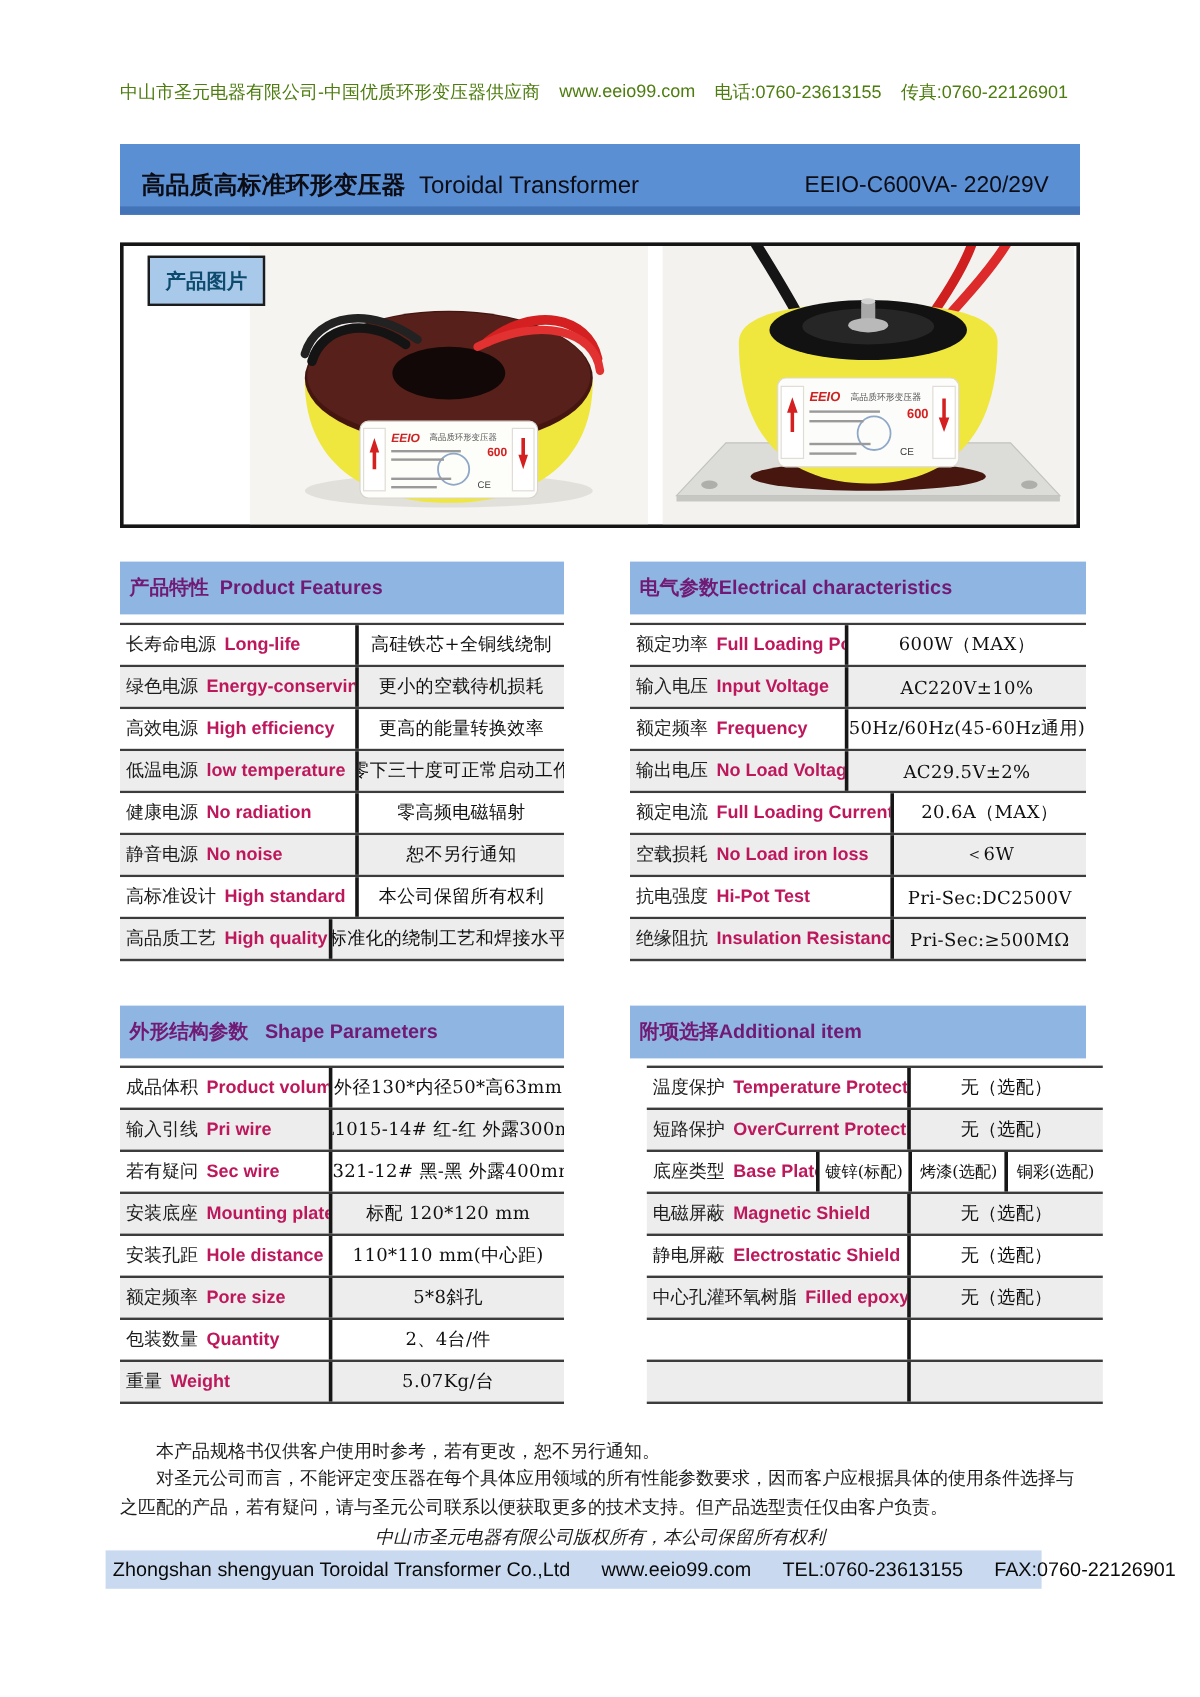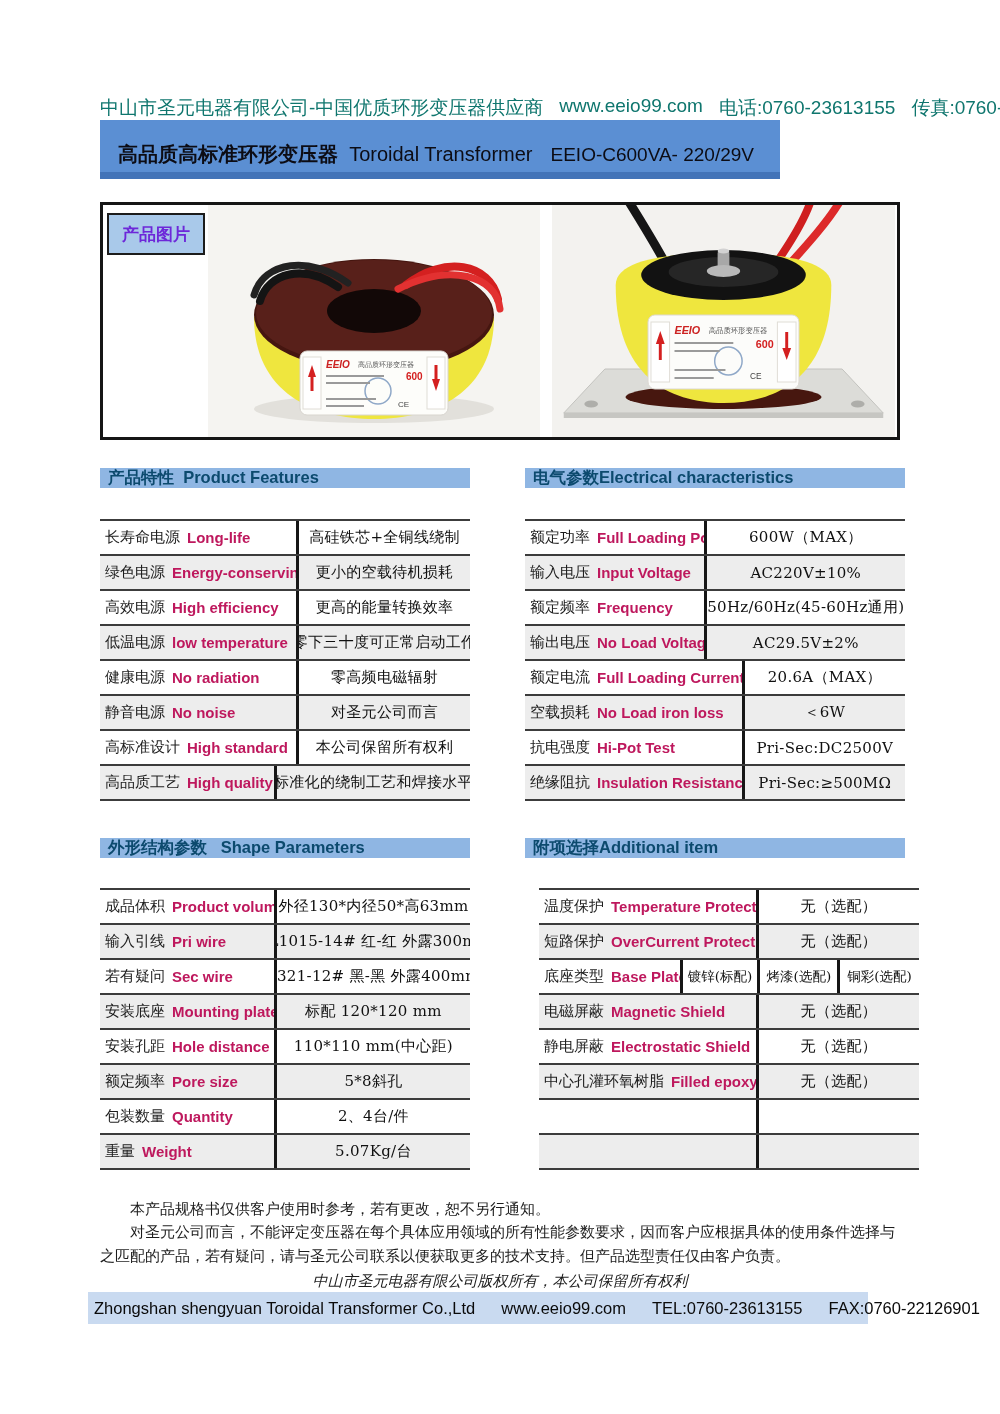--- a/index.html
+++ b/index.html
@@ -2,46 +2,46 @@
 <html style="--title-bar: #5b8fd3; --title-bar-edge: #4374b8; --section-header: #8fb6e3; --image-label: #a9c9ea; --footer-bar: #c9daf0; --stripe: #ededed; --accent-red: #d42020; --wrap-yellow: #efe63e; --winding-maroon: #451610;"><head>
 <meta charset="utf-8">
 <style>
   * { margin:0; padding:0; box-sizing:border-box; }
   html,body { background:#ffffff; }
   body { font-family:"Liberation Sans", sans-serif; color:#111; }
   .page { position:relative; width:1000px; height:1414px; background:#fff; overflow:hidden; }
 
   
   .header-line { position:absolute; left:100px; top:68px; width:800px;
-    font-size:19px; color:#0f766e; display:flex; gap:16px; white-space:nowrap;margin-top:27px; }
-
-  
-  .title-bar { position:absolute; left:100px; top:120px; width:680px; height:59px;
+    font-size:15px; color:#4d7c0f; display:flex; gap:16px; white-space:nowrap; }
+
+  
+  .title-bar { position:absolute; left:100px; top:120px; width:800px; height:59px;
     background:var(--title-bar,#5b8fd3); border-bottom:7px solid var(--title-bar-edge,#4374b8);
     display:flex; align-items:center; justify-content:space-between; padding:17px 26px 0 18px; }
   .title-bar .left { font-size:20px; font-weight:bold; color:#0c0c14; white-space:pre; }
   .title-bar .left .en { font-weight:normal; }
   .title-bar .model { font-size:19px; color:#0c0c14; }
 
   
   .image-box { position:absolute; left:100px; top:202px; width:800px; height:238px;
     border:3px solid #151515; background:#fff; display:flex; }
-  .image-label { position:absolute; left:4px; top:8px; width:98px; height:42px;
+  .image-label { position:absolute; left:20px; top:8px; width:98px; height:42px;
     background:var(--image-label,#a9c9ea); border:2px solid #1c1c1c;
     display:flex; align-items:center; justify-content:center;
-    font-size:17px; font-weight:bold; color:#6d28d9; z-index:2; }
+    font-size:17px; font-weight:bold; color:#0c4a6e; z-index:2; }
   .photo { height:100%; }
   .photo svg { display:block; height:100%; width:100%; }
   .photo1 { margin-left:105px; width:332px; }
   .photo2 { margin-left:12px; width:343px; }
 
   
-  .sec-header { position:absolute; height:20px; background:var(--section-header,#8fb6e3);
+  .sec-header { position:absolute; height:44px; background:var(--section-header,#8fb6e3);
     display:flex; align-items:center; padding-left:8px;
-    font-size:16.5px; font-weight:bold; color:#0c4a6e; white-space:pre; }
+    font-size:16.5px; font-weight:bold; color:#701a75; white-space:pre; }
 
   
   .tbl { position:absolute; border-top:2px solid #3c3c3c; }
   .t-row { display:grid; height:35px; border-bottom:2px solid #3c3c3c; background:#fff; }
   .t-row.stripe { background:var(--stripe,#ededed); }
   .split47 { grid-template-columns:47% 53%; }
   .split53 { grid-template-columns:53% 47%; }
   .split57 { grid-template-columns:57% 43%; }
   .quad    { grid-template-columns:37% 20.5% 21% 21.5%; }
   .t-label { display:flex; align-items:center; gap:7px; padding-left:5px;
@@ -192,21 +192,21 @@
           <span class="cn">健康电源</span>
           <span class="en">No radiation</span>
         </div>
         <div class="t-value">零高频电磁辐射</div>
       </div>
       <div class="t-row stripe split53">
         <div class="t-label">
           <span class="cn">静音电源</span>
           <span class="en">No noise</span>
         </div>
-        <div class="t-value">对圣元公司而言</div>
+        <div class="t-value">恕不另行通知</div>
       </div>
       <div class="t-row split53">
         <div class="t-label">
           <span class="cn">高标准设计</span>
           <span class="en">High standard</span>
         </div>
         <div class="t-value">本公司保留所有权利</div>
       </div>
       <div class="t-row stripe split47">
         <div class="t-label">

